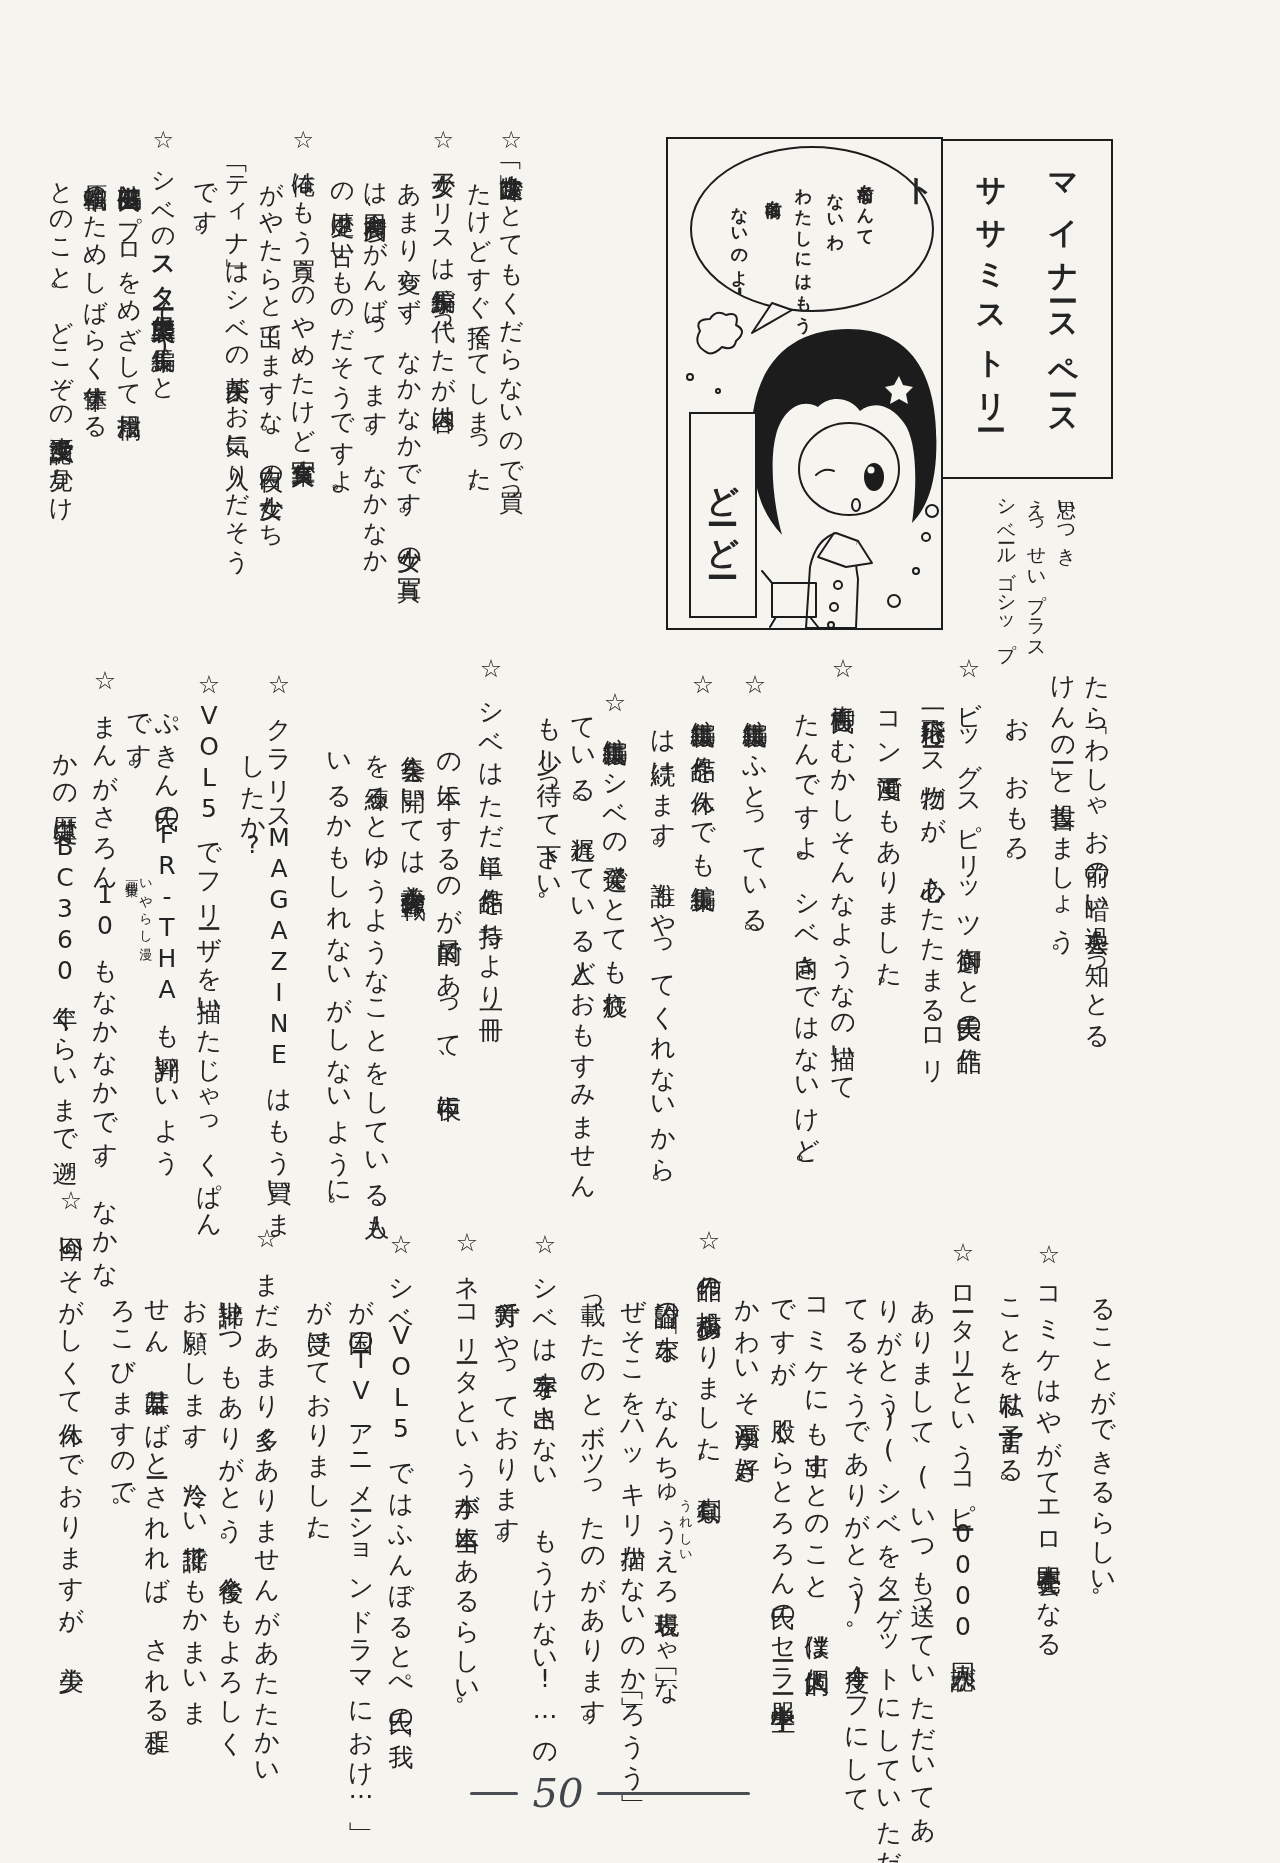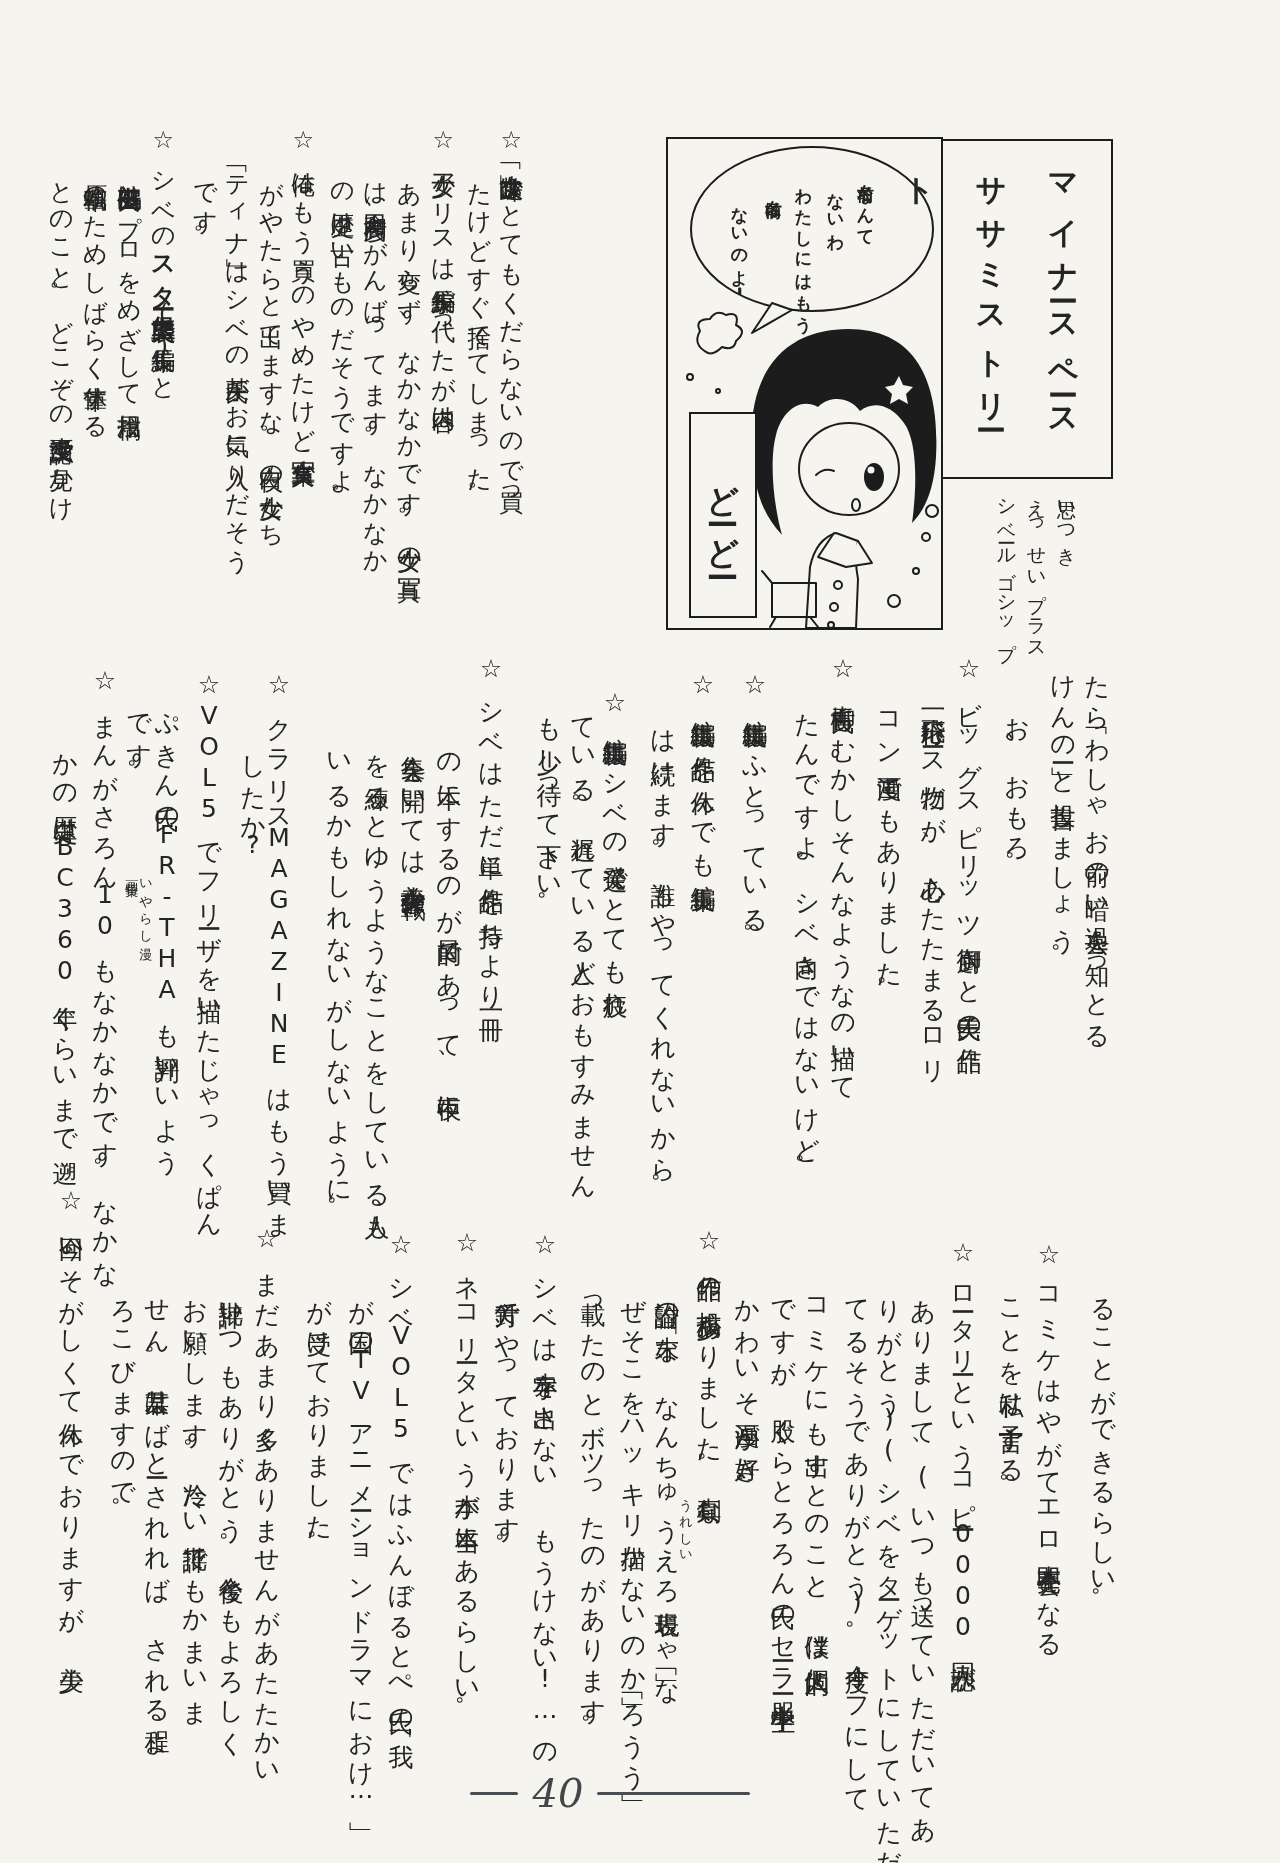--- a/index.html
+++ b/index.html
@@ -171,17 +171,17 @@
       <div class="vcol" style="left: 252px; top: 1224px;"><span>☆まだあまり多くありませんがあたたかい</span></div>
       <div class="vcol" style="left: 216px; top: 1282px;"><span>批評いつもありがとう。今後ともよろしく</span></div>
       <div class="vcol" style="left: 180px; top: 1282px;"><span>お願いします。冷たい批評でもかまいま</span></div>
       <div class="vcol" style="left: 142px; top: 1282px;"><span>せん。某君はばとーされれば される程よ</span></div>
       <div class="vcol" style="left: 108px; top: 1282px;"><span>ろこびますので。</span></div>
       <div class="vcol" style="left: 56px; top: 1186px;"><span>☆今回いそがしくて休んでおりますが、美少</span></div>
     </div>
 
   <div class="page-number">
     <span class="dash short"></span>
-    <span class="num">40</span>
+    <span class="num">50</span>
     <span class="dash long"></span>
   </div>
 
 </div>
 
 </body></html>

